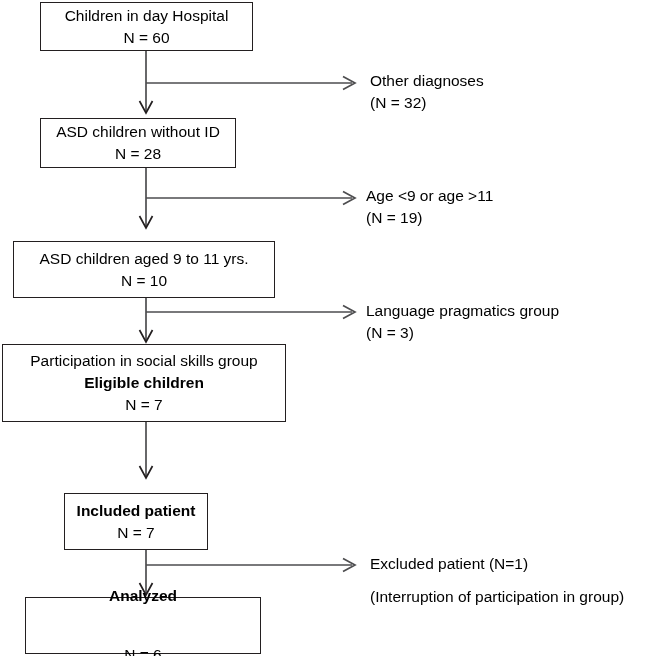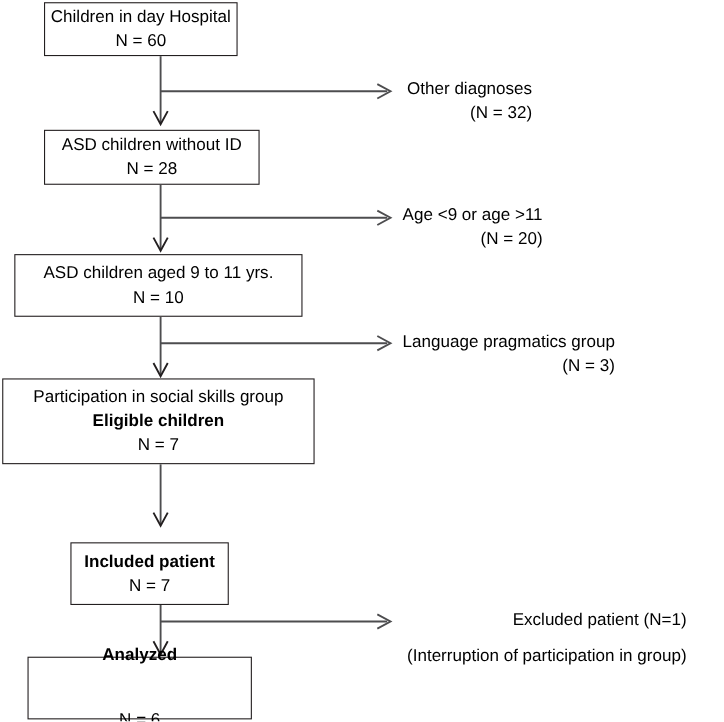--- a/index.html
+++ b/index.html
@@ -50,21 +50,20 @@
   .side-label {
     position: absolute;
     font-size: 15.5px;
     line-height: 1.45;
     color: #000000;
     white-space: nowrap;
     text-align: left;
   }
   .side-line {
     display: block;
-    text-align: right;
   }
   .side-line.spaced {
     margin-top: 11px;
   }
 </style>
 </head>
 <body>
 
 <div id="flow-root">
 
@@ -93,59 +92,59 @@
       <path d="M139.5,466 L146,478 L152.5,466" stroke="#231f20"></path>
 
       <path d="M146,537 L146,594"></path>
       <path d="M139.5,583 L146,595 L152.5,583" stroke="#231f20"></path>
 
       <path d="M146,565 L352,565"></path>
       <path d="M343,558.5 L355,565 L343,571.5"></path>
     </g>
   </svg>
 
-  <div class="node-box" style="left:40px; top:2px; width:176px; height:49px;">
+  <div class="node-box" style="left:40px; top:2px; width:213px; height:49px;">
     <span class="node-line">Children in day Hospital</span>
     <span class="node-line">N = 60</span>
   </div>
 
   <div class="node-box" style="left:40px; top:118px; width:196px; height:50px;">
     <span class="node-line">ASD children without ID</span>
     <span class="node-line">N = 28</span>
   </div>
 
-  <div class="node-box" style="left:13px; top:231px; width:262px; height:57px;">
+  <div class="node-box" style="left:13px; top:241px; width:262px; height:57px;">
     <span class="node-line">ASD children aged 9 to 11 yrs.</span>
     <span class="node-line">N = 10</span>
   </div>
 
   <div class="node-box" style="left:2px; top:344px; width:284px; height:78px;">
     <span class="node-line">Participation in social skills group</span>
     <span class="node-line bold">Eligible children</span>
     <span class="node-line">N = 7</span>
   </div>
 
   <div class="node-box" style="left:64px; top:493px; width:144px; height:57px;">
     <span class="node-line bold">Included patient</span>
     <span class="node-line">N = 7</span>
   </div>
 
-  <div class="node-box" style="left:25px; top:597px; width:204px; height:57px;gap:37px;">
+  <div class="node-box" style="left:25px; top:597px; width:236px; height:57px;gap:37px;">
     <span class="node-line bold">Analyzed</span>
     <span class="node-line">N = 6</span>
   </div>
 
   <div class="side-label" style="left:370px; top:70px;">
     <span class="side-line">Other diagnoses</span>
     <span class="side-line">(N = 32)</span>
   </div>
 
   <div class="side-label" style="left:366px; top:185px;">
     <span class="side-line">Age &lt;9 or age &gt;11</span>
-    <span class="side-line">(N = 20)</span>
+    <span class="side-line">(N = 19)</span>
   </div>
 
   <div class="side-label" style="left:366px; top:300px;">
     <span class="side-line">Language pragmatics group</span>
     <span class="side-line">(N = 3)</span>
   </div>
 
   <div class="side-label" style="left:370px; top:553px;">
     <span class="side-line">Excluded patient (N=1)</span>
     <span class="side-line spaced">(Interruption of participation in group)</span>

